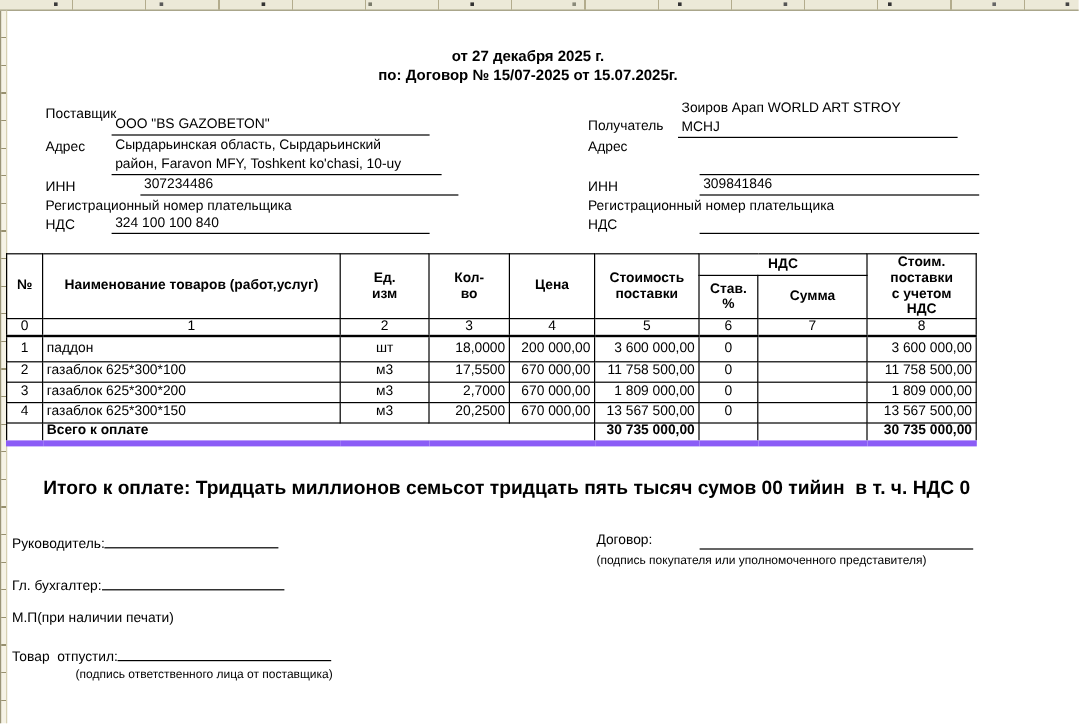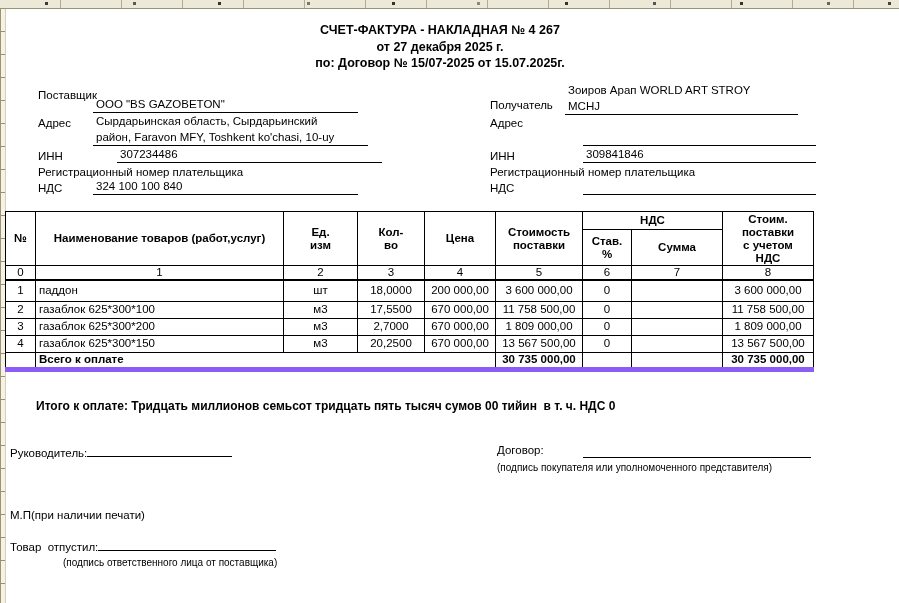--- a/index.html
+++ b/index.html
@@ -46,36 +46,35 @@
     position:absolute;left:5px;top:211px;
     border-collapse:collapse;table-layout:fixed;
     font-size:11.5px;line-height:13px;
     border:1px solid #000;
   }
   table.inv td{border:1px solid #000;padding:0 3px;overflow:hidden;}
   table.inv tr.h1 td, table.inv tr.h2 td{font-weight:bold;text-align:center;vertical-align:middle;white-space:pre-line;}
   table.inv tr.h1{height:18px;} table.inv tr.h2{height:36px;}
   table.inv tr.idx{height:13px;} table.inv tr.idx td{text-align:center;border-bottom:2px solid #000;}
   table.inv tr.r1{height:21px;} table.inv tr.rx{height:17px;}
-  table.inv td.l{text-align:left;margin-left:15px;} table.inv td.r{text-align:center;} table.inv td.c{text-align:center;}
+  table.inv td.l{text-align:left;margin-left:15px;} table.inv td.r{text-align:right;} table.inv td.c{text-align:center;}
   table.inv tr.tot{height:17px;font-weight:bold;} table.inv tr.tot td{border-bottom:5px solid #8b5cf6;}
 
   .sigline{display:inline-block;border-bottom:1px solid #000;height:12px;vertical-align:baseline;}
 </style>
 </head>
 <body>
 
 <div id="stage">
 
   <div class="topstrip">
     <div class="speck"></div>
   </div>
   <div class="leftstrip"></div>
 
-  <div class="title-line" style="top:23px;">СЧЕТ-ФАКТУРА - НАКЛАДНАЯ № 4 267</div>
   <div class="title-line" style="top:40px;">от 27 декабря 2025 г.</div>
   <div class="title-line" style="top:56px;">по: Договор № 15/07-2025 от 15.07.2025г.</div>
 
   <div class="abs t" style="left:38px;top:88px;">Поставщик</div>
   <div class="field" style="left:93px;top:97px;width:262px;height:15px;">ООО "BS GAZOBETON"</div>
   <div class="abs t" style="left:38px;top:116px;">Адрес</div>
   <div class="field pre" style="left:93px;top:113px;width:272px;height:32px;line-height:16px;">Сырдарьинская область, Сырдарьинский
 район, Faravon MFY, Toshkent ko'chasi, 10-uy</div>
   <div class="abs t" style="left:38px;top:149px;">ИНН</div>
   <div class="field" style="left:93px;top:147px;width:262px;height:15px;margin-left:24px;">307234486</div>
@@ -186,23 +185,24 @@
       <td></td>
       <td class="l" colspan="4">Всего к оплате</td>
       <td class="r">30 735 000,00</td>
       <td></td>
       <td></td>
       <td class="r">30 735 000,00</td>
     </tr>
   </tbody>
     </table>
 
-  <div class="abs b" style="left:36px;top:399px;font-size:12px;white-space:pre;">Итого к оплате: Тридцать миллионов семьсот тридцать пять тысяч сумов 00 тийин  в т. ч. НДС 0</div>
+  <div class="abs b" style="left:36px;top:399px;font-size:16px;white-space:pre;">Итого к оплате: Тридцать миллионов семьсот тридцать пять тысяч сумов 00 тийин  в т. ч. НДС 0</div>
 
   <div class="abs t" style="left:10px;top:444px;"><span>Руководитель:</span><span class="sigline" style="width:145px;"></span></div>
+  <div class="abs t" style="left:10px;top:479px;"><span>Гл. бухгалтер:</span><span class="sigline" style="width:152px;"></span></div>
   <div class="abs t" style="left:10px;top:508px;">М.П(при наличии печати)</div>
   <div class="abs t prekeep" style="left:10px;top:538px;"><span class="prekeep">Товар  отпустил:</span><span class="sigline" style="width:178px;"></span></div>
   <div class="abs small" style="left:23px;top:556px;margin-left:40px;">(подпись ответственного лица от поставщика)</div>
 
   <div class="abs t" style="left:497px;top:443px;">Договор:</div>
   <div class="abs" style="left:583px;top:443px;width:228px;height:14px;border-bottom:1px solid #000;"></div>
   <div class="abs small" style="left:497px;top:461px;">(подпись покупателя или уполномоченного представителя)</div>
 
 </div>
 

